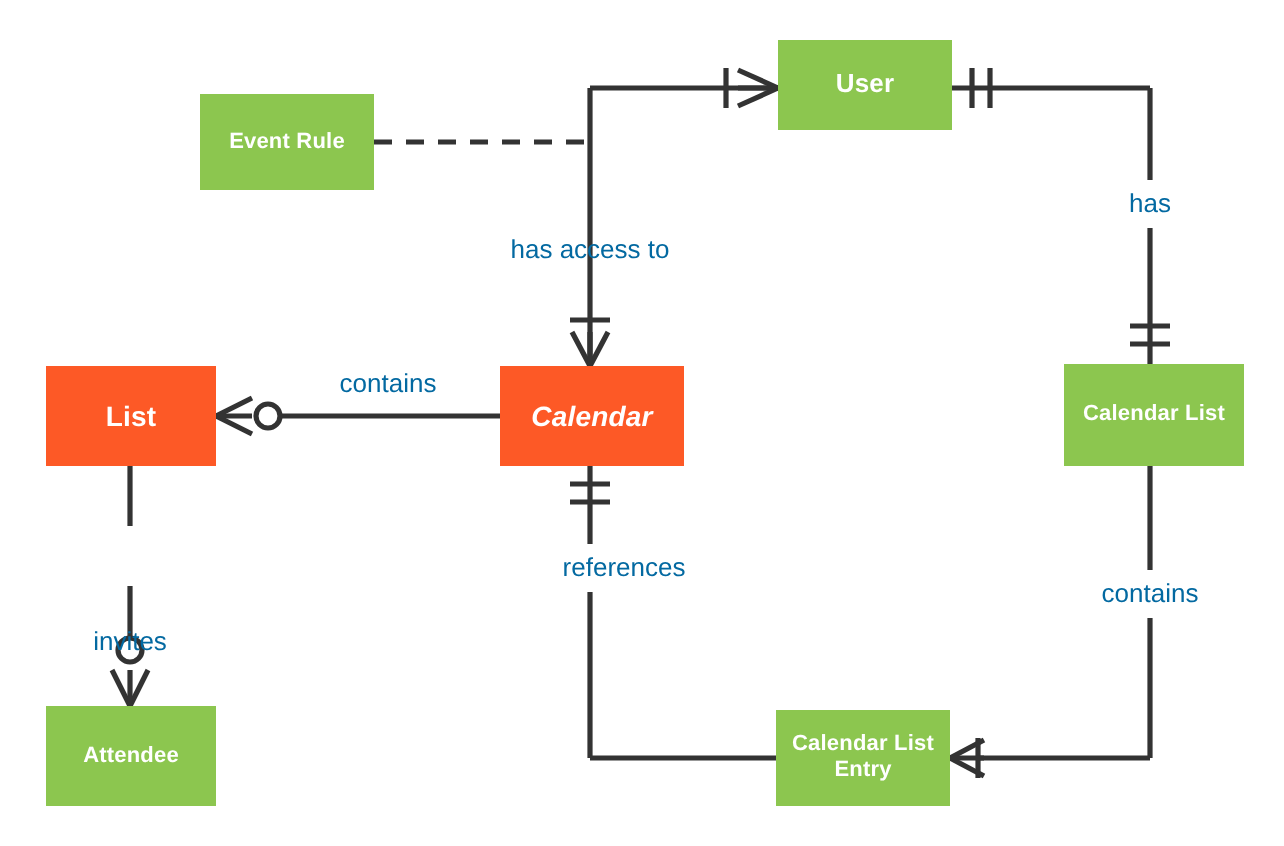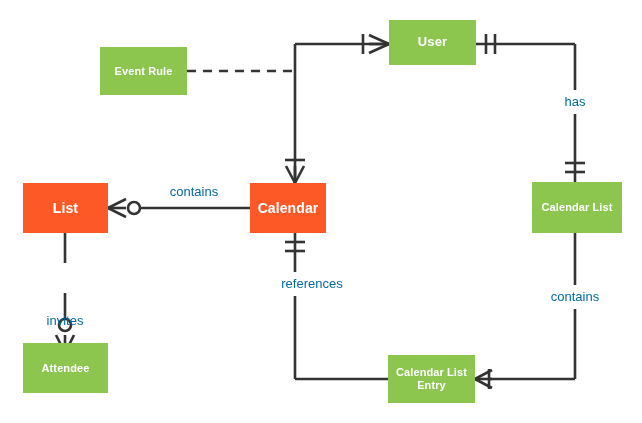--- a/index.html
+++ b/index.html
@@ -145,37 +145,38 @@
   </div>
 
   <div class="entity-box green" style="left:389px; top:20px; width:87px; height:45px;">
     <span class="entity-label">User</span>
   </div>
 
   <div class="entity-box orange" style="left:23px; top:183px; width:85px; height:50px; font-size:14px;">
     <span class="entity-label">List</span>
   </div>
 
-  <div class="entity-box orange" style="left:250px; top:183px; width:76px; height:50px; font-size:14px;">
+  <div class="entity-box orange" style="left:250px; top:183px; width:92px; height:50px; font-size:14px;font-style:italic;">
     <span class="entity-label">Calendar</span>
   </div>
 
   <div class="entity-box green small-label" style="left:532px; top:182px; width:90px; height:51px;">
     <span class="entity-label">Calendar List</span>
   </div>
 
-  <div class="entity-box green small-label" style="left:23px; top:343px; width:85px; height:50px;">
+  <div class="entity-box green small-label" style="left:23px; top:353px; width:85px; height:50px;">
     <span class="entity-label">Attendee</span>
   </div>
 
   <div class="entity-box green small-label" style="left:388px; top:355px; width:87px; height:48px;">
     <span class="entity-label">Calendar List
 Entry</span>
   </div>
 
+  <div class="rel-label center" style="left:295px; top:117px;">has access to</div>
 
   <div class="rel-label center" style="left:194px; top:184px;">contains</div>
 
   <div class="rel-label center" style="left:65px; top:270px;margin-top:43px;">invites</div>
 
   <div class="rel-label center" style="left:312px; top:276px;">references</div>
 
   <div class="rel-label center" style="left:575px; top:94px;">has</div>
 
   <div class="rel-label center" style="left:575px; top:289px;">contains</div>

